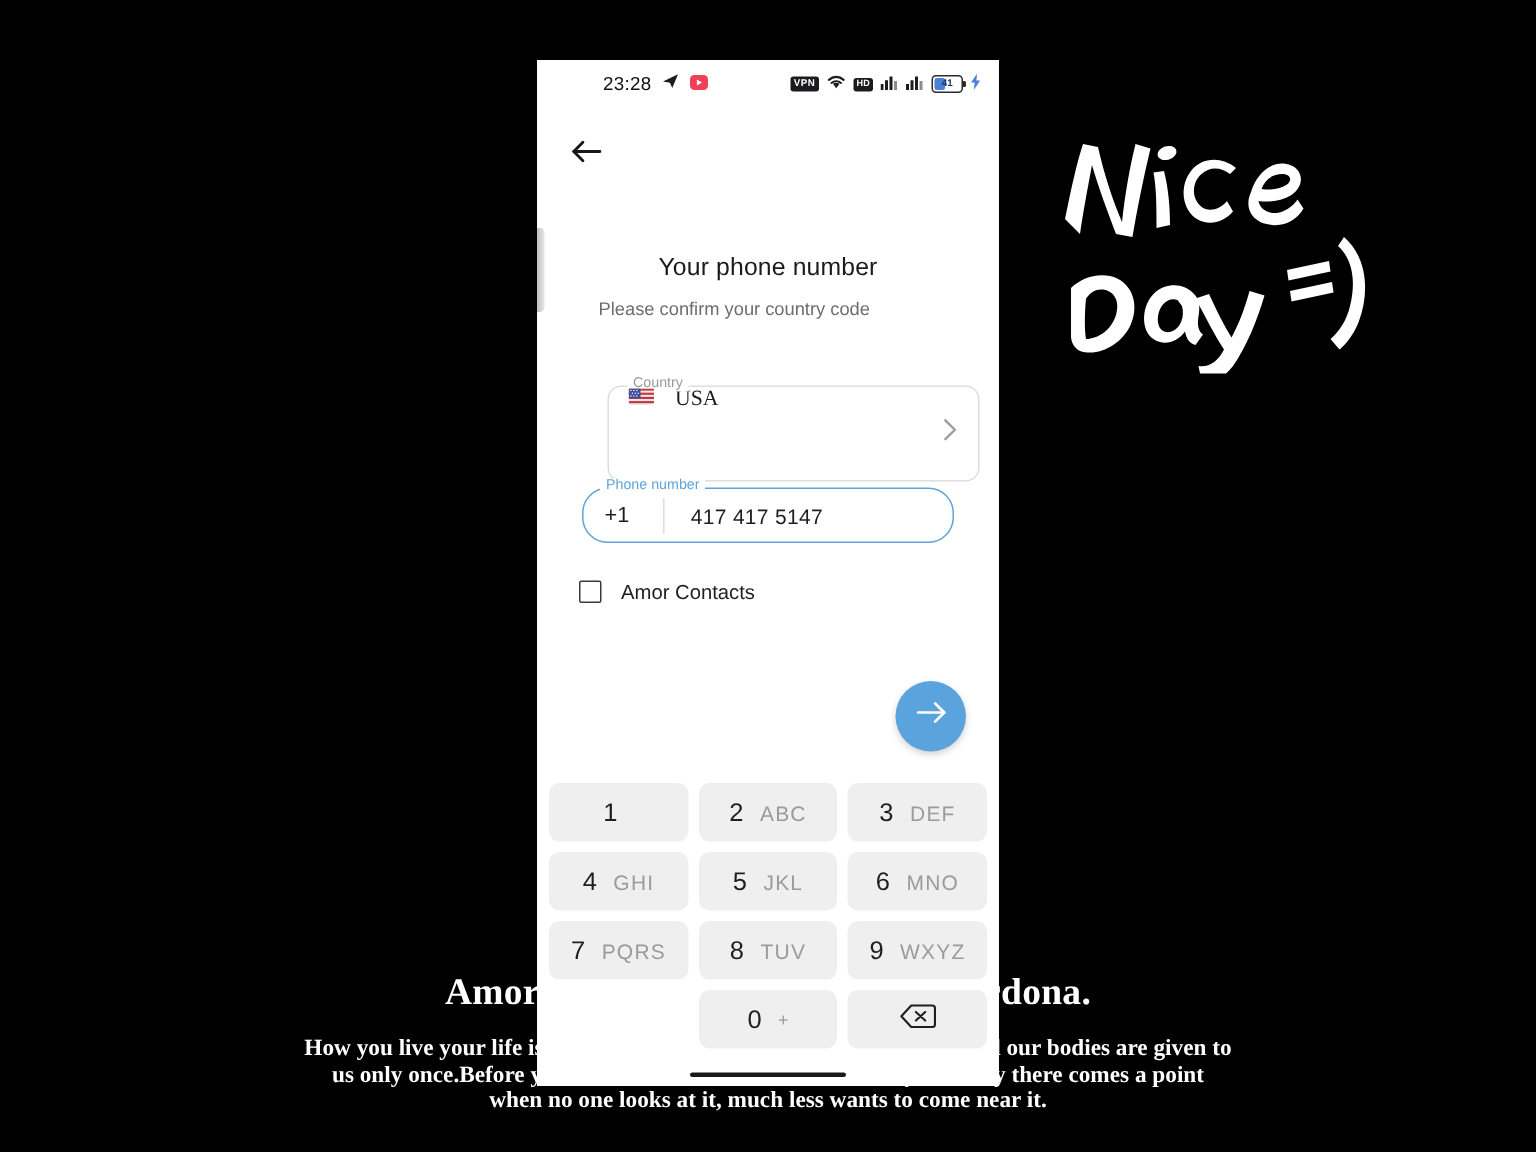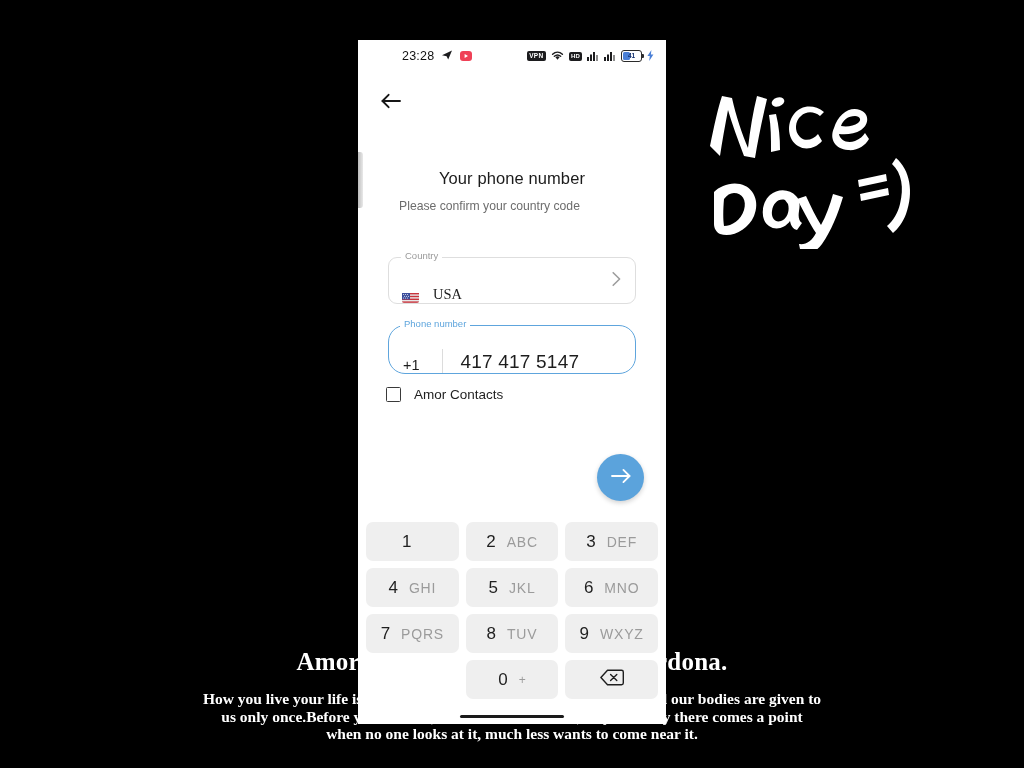--- a/index.html
+++ b/index.html
@@ -96,47 +96,47 @@
     position:absolute;left:0;top:129px;width:308px;text-align:center;
     font-size:16.5px;font-weight:normal;color:#1b1b1b;letter-spacing:.1px;
   }
   .screen-sub{
     position:absolute;left:0;top:158px;width:263px;text-align:center;
     font-size:12.2px;color:#6d6d6d;line-height:16px;
   }
 
   
   .field-country{
-    position:absolute;left:30px;top:217px;width:248px;height:47px;
+    position:absolute;left:47px;top:217px;width:248px;height:64px;
     border:1px solid #dedede;border-radius:9px;box-sizing:border-box;
-    display:flex;align-items:flex-end;cursor:pointer;background:#fff;
+    display:flex;align-items:flex-start;cursor:pointer;background:#fff;
   }
   .field-label-float{
     position:absolute;left:12px;top:-7px;background:#fff;padding:0 4px;
     font-size:9.5px;color:#9a9a9a;line-height:1;
   }
   .flag{
     margin-left:13px;width:17px;height:12px;border-radius:2px;overflow:hidden;
     flex:none;position:relative;
   }
   .country-name{margin-left:14px;font-size:14.5px;color:#1d1d1d;font-family:Liberation Serif, serif;}
   .chev{position:absolute;right:14px;top:50%;transform:translateY(-50%);}
 
   
   .field-phone{
-    position:absolute;left:30px;top:285px;width:248px;height:49px;
+    position:absolute;left:30px;top:285px;width:248px;height:37px;
     border:1.6px solid #5ea5dd;border-radius:17px;box-sizing:border-box;
-    display:flex;align-items:flex-end;background:#fff;cursor:text;
+    display:flex;align-items:center;background:#fff;cursor:text;
   }
   .field-phone .field-label-float{color:#5ea5dd;font-size:9.5px;left:11px;top:-7px;}
   .cc{margin-left:14px;font-size:14.5px;color:#1d1d1d;}
   .divider-v{
     width:1px;height:24px;background:#dcdcdc;margin-left:22px;
   }
-  .phone-val{margin-left:18px;font-size:19px;color:#1d1d1d;letter-spacing:.2px;}
+  .phone-val{margin-left:18px;font-size:14px;color:#1d1d1d;letter-spacing:.2px;}
 
   
   .sync-row{
     position:absolute;left:28px;top:347px;display:flex;align-items:center;
     cursor:pointer;
   }
   .cbox{
     width:15px;height:15px;border:1.6px solid #3a3a3a;border-radius:1.5px;
     box-sizing:border-box;
   }

